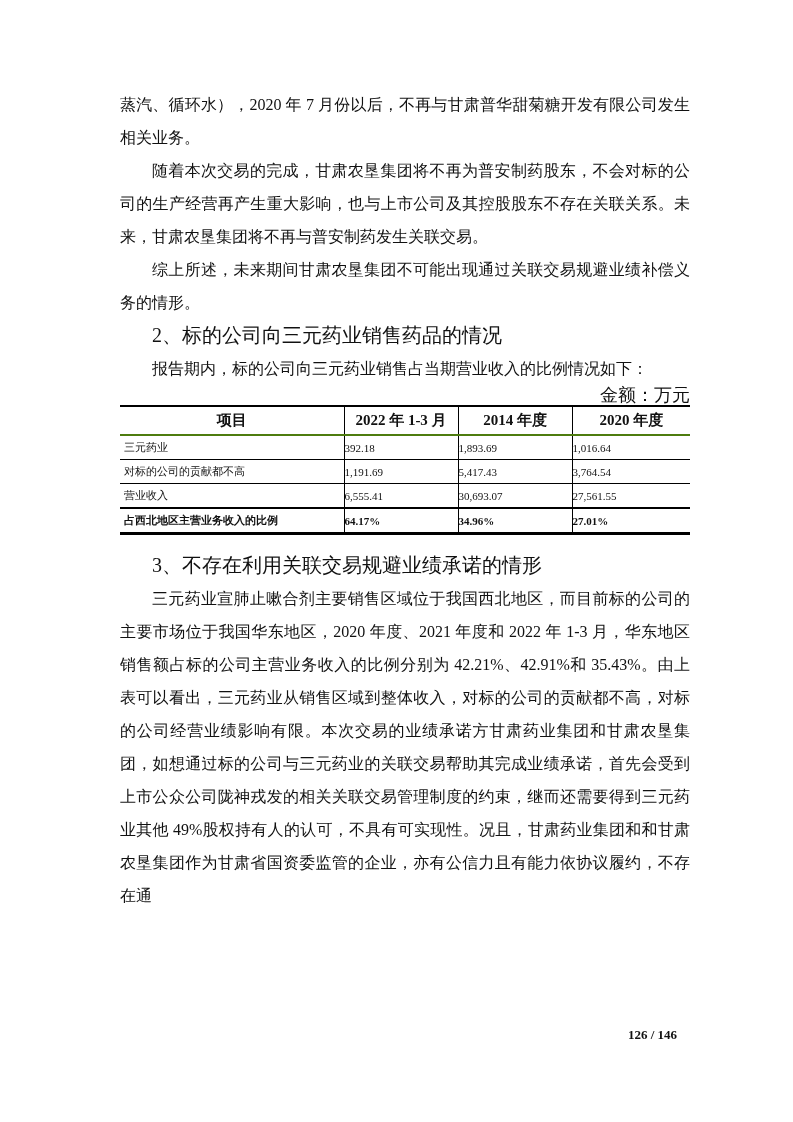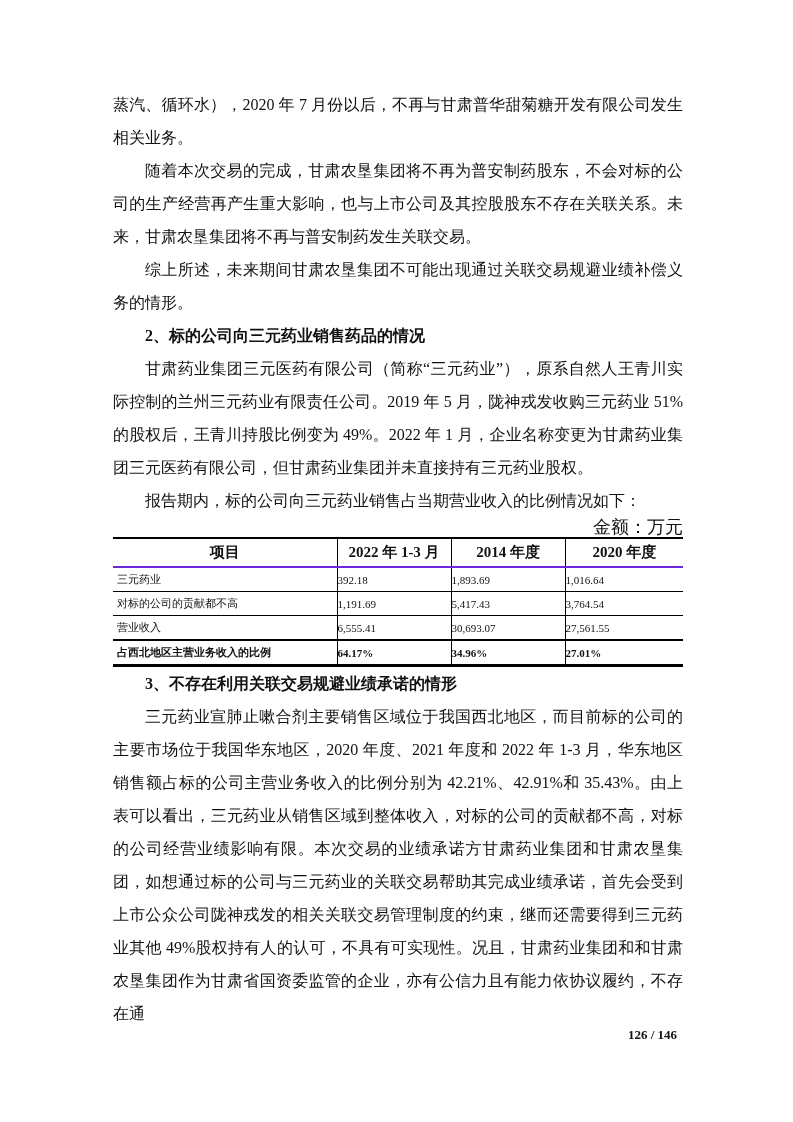--- a/index.html
+++ b/index.html
@@ -7,40 +7,40 @@
     position: relative;
     width: 793px;
     height: 1122px;
     background: #ffffff;
     overflow: hidden;
     font-family: "Liberation Serif", "DejaVu Serif", serif;
     color: #111111;
   }
   .content {
     position: absolute;
-    left: 113px;
+    left: 120px;
     top: 88px;
     width: 570px;
   }
   .para {
     margin: 0;
     font-size: 16px;
     line-height: 33px;
     text-align: justify;
     text-indent: 32px;
   }
   .para.no-indent { text-indent: 0; }
   .heading {
     margin: 0;
-    font-size: 16px;
+    font-size: 20px;
     line-height: 33px;
-    font-weight: bold;
+    font-weight: normal;
     text-indent: 32px;
   }
-  .heading.after-table { }
+  .heading.after-table { margin-top: 14px; }
   .unit-note {
     height: 20px;
     line-height: 20px;
     font-size: 18px;
     text-align: right;
   }
   table.data-table {
     width: 570px;
     table-layout: fixed;
     border-collapse: collapse;
@@ -51,21 +51,21 @@
   table.data-table col.c1 { width: 114px; }
   table.data-table col.c2 { width: 114px; }
   table.data-table col.c3 { width: 118px; }
   table.data-table th, table.data-table td {
     border-left: 1px solid #000;
     padding: 0;
     overflow: hidden;
     white-space: nowrap;
   }
   table.data-table th:first-child, table.data-table td:first-child { border-left: none; }
-  table.data-table thead tr { border-bottom: 2px solid #6d28d9; }
+  table.data-table thead tr { border-bottom: 2px solid #4d7c0f; }
   table.data-table thead th {
     height: 27px;
     font-size: 15px;
     font-weight: bold;
     text-align: center;
   }
   table.data-table tbody tr { border-bottom: 1px solid #000; }
   table.data-table tbody tr.bold-row { border-top: 2px solid #000; font-weight: bold; }
   table.data-table tbody td {
     height: 23px;
@@ -87,21 +87,20 @@
 
 <div class="page">
   <div class="content">
 
     <p class="para no-indent">蒸汽、循环水），2020 年 7 月份以后，不再与甘肃普华甜菊糖开发有限公司发生相关业务。</p>
     <p class="para">随着本次交易的完成，甘肃农垦集团将不再为普安制药股东，不会对标的公司的生产经营再产生重大影响，也与上市公司及其控股股东不存在关联关系。未来，甘肃农垦集团将不再与普安制药发生关联交易。</p>
     <p class="para">综上所述，未来期间甘肃农垦集团不可能出现通过关联交易规避业绩补偿义务的情形。</p>
 
     <h3 class="heading">2、标的公司向三元药业销售药品的情况</h3>
 
-    <p class="para">甘肃药业集团三元医药有限公司（简称“三元药业”），原系自然人王青川实际控制的兰州三元药业有限责任公司。2019 年 5 月，陇神戎发收购三元药业 51%的股权后，王青川持股比例变为 49%。2022 年 1 月，企业名称变更为甘肃药业集团三元医药有限公司，但甘肃药业集团并未直接持有三元药业股权。</p>
     <p class="para">报告期内，标的公司向三元药业销售占当期营业收入的比例情况如下：</p>
 
     <div class="unit-note">金额：万元</div>
 
     <table class="data-table">
       <colgroup>
         <col class="c0">
           <col class="c1">
           <col class="c2">
           <col class="c3">

